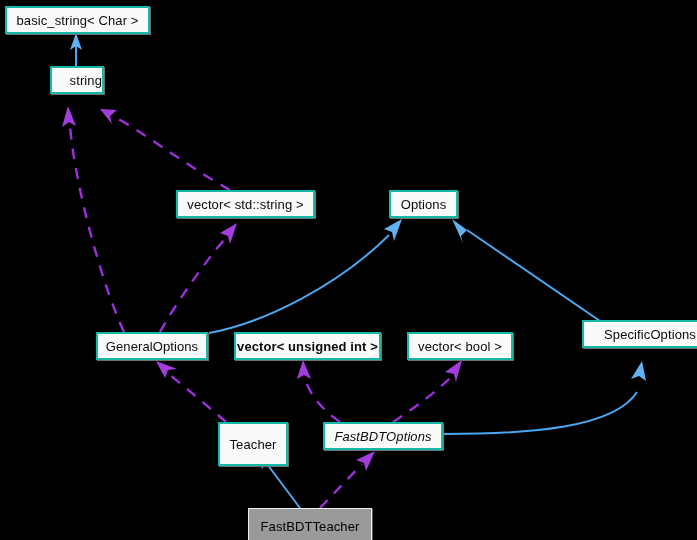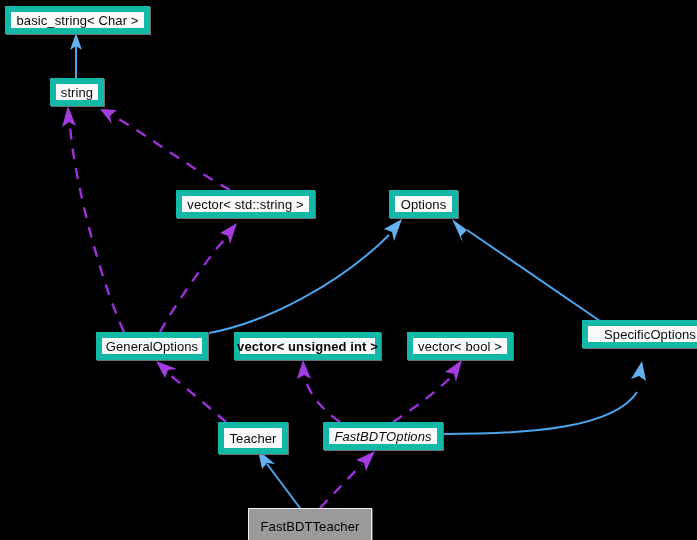--- a/index.html
+++ b/index.html
@@ -19,21 +19,21 @@
     position: absolute;
     left: 0;
     top: 0;
     width: 697px;
     height: 540px;
   }
   .node {
     position: absolute;
     box-sizing: border-box;
     background: #fafafa;
-    border: 6px solid #14b8a6;
+    border: 2px solid #14b8a6;
     box-shadow: 1px 1px 0 0 #6f6f6f;
     display: flex;
     align-items: center;
     justify-content: center;
     color: #0b0b0b;
     font-size: 13px;
     line-height: 1;
     white-space: nowrap;
     z-index: 5;
     letter-spacing: 0.1px;
@@ -110,21 +110,21 @@
     <g>
       <path d="M 320 508 L 362 464" stroke="#9b30d9" stroke-width="2.4" fill="none" stroke-dasharray="11 9"></path>
       <path d="M 375 451 L 356 460 L 364 463 L 366 471 Z" fill="#a33de0"></path>
     </g>
   </svg>
 
   <div class="node" style="left:5px; top:6px; width:145px; height:28px;">
     <span>basic_string&lt; Char &gt;</span>
   </div>
 
-  <div class="node" style="left:50px; top:78px; width:54px; height:28px;">
+  <div class="node" style="left:50px; top:66px; width:54px; height:28px;justify-content:flex-end;">
     <span>string</span>
   </div>
 
   <div class="node" style="left:176px; top:190px; width:139px; height:28px;">
     <span>vector&lt; std::string &gt;</span>
   </div>
 
   <div class="node" style="left:96px; top:332px; width:112px; height:28px;">
     <span>GeneralOptions</span>
   </div>
@@ -138,21 +138,21 @@
   </div>
 
   <div class="node" style="left:407px; top:332px; width:106px; height:28px;">
     <span>vector&lt; bool &gt;</span>
   </div>
 
   <div class="node" style="left:576px; top:320px; width:136px; height:28px;margin-left:6px;">
     <span>SpecificOptions</span>
   </div>
 
-  <div class="node" style="left:218px; top:422px; width:70px; height:32px;">
+  <div class="node" style="left:218px; top:422px; width:70px; height:44px;">
     <span>Teacher</span>
   </div>
 
   <div class="node" style="left:323px; top:422px; width:120px; height:28px;font-style:italic;">
     <span>FastBDTOptions</span>
   </div>
 
   <div class="node highlight" style="left:248px; top:508px; width:124px; height:36px;">
     <span>FastBDTTeacher</span>
   </div>

